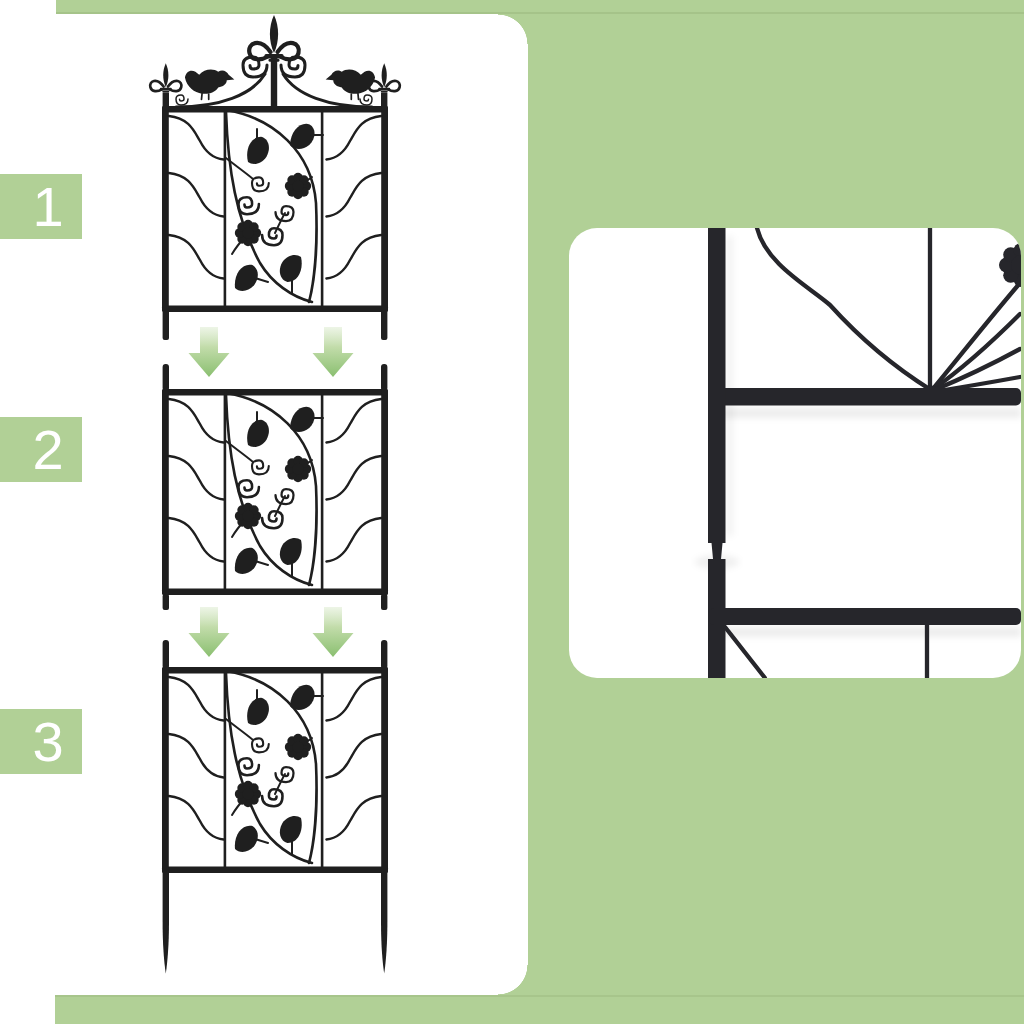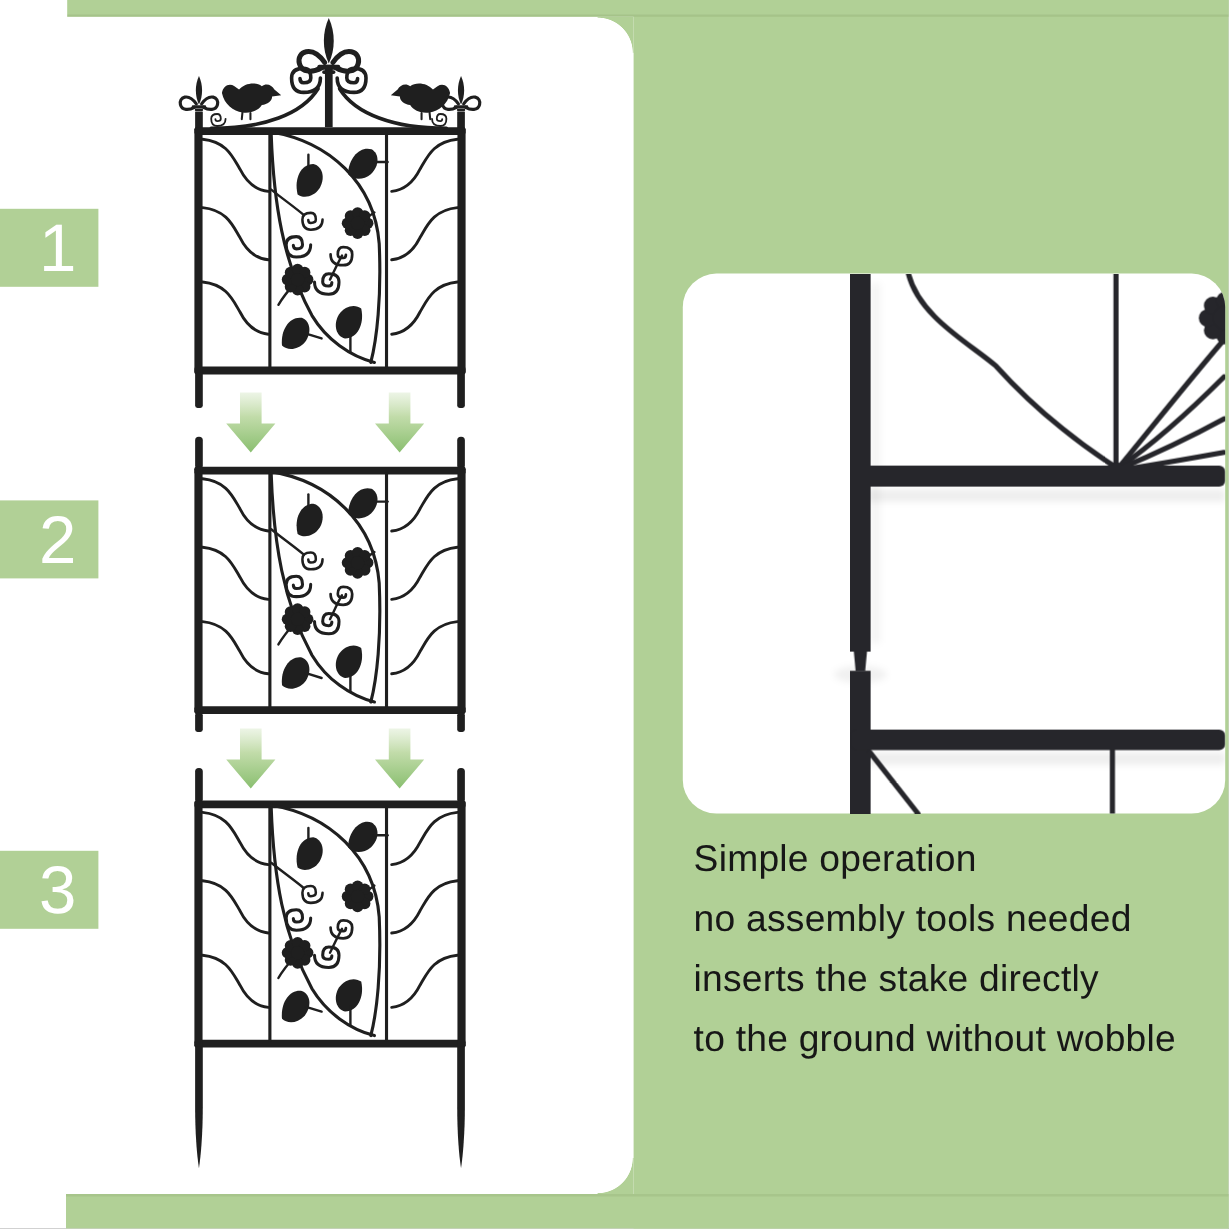--- a/index.html
+++ b/index.html
@@ -252,20 +252,14 @@
       <g>
         <path class="ph" d="M142.5,315 L153.5,315 L152,331 L144,331 Z"></path>
         <rect class="ph" x="139" y="331" width="17.5" height="119"></rect>
         <path class="pw" d="M156,399 L196,450"></path>
         <path class="pw" d="M358,397 L358,450"></path>
         <rect class="ph" x="140" y="380" width="312" height="17" rx="5"></rect>
       </g>
     </svg>
   </div>
 
-  <div class="description">
-    <div>Simple operation</div>
-    <div>no assembly tools needed</div>
-    <div>inserts the stake directly</div>
-    <div>to the ground without wobble</div>
-  </div>
 
 </div>
 
 </body></html>

